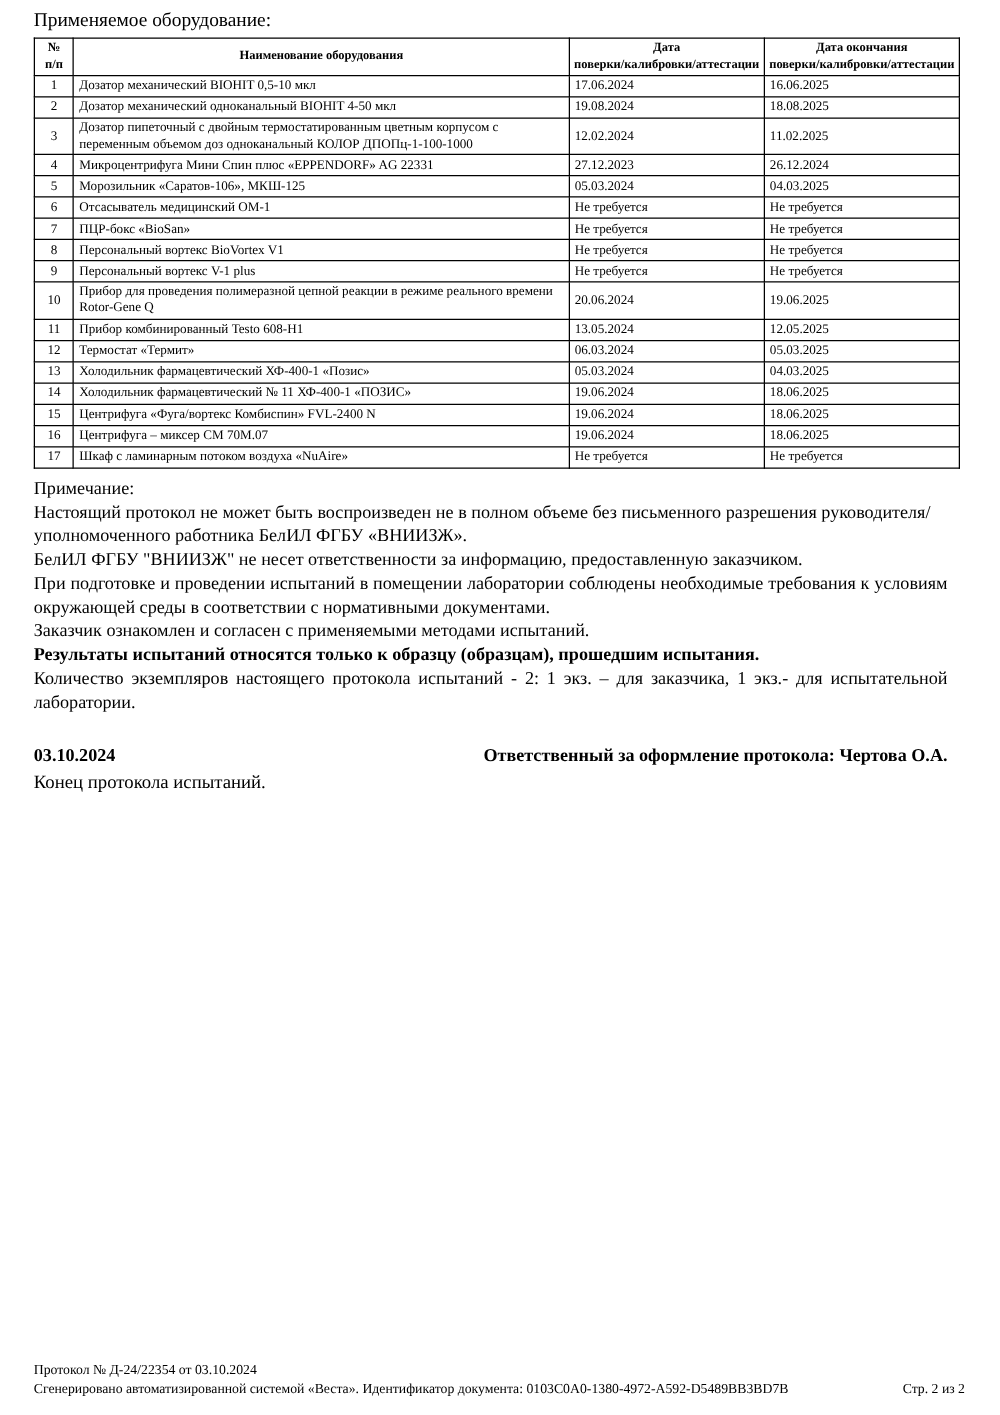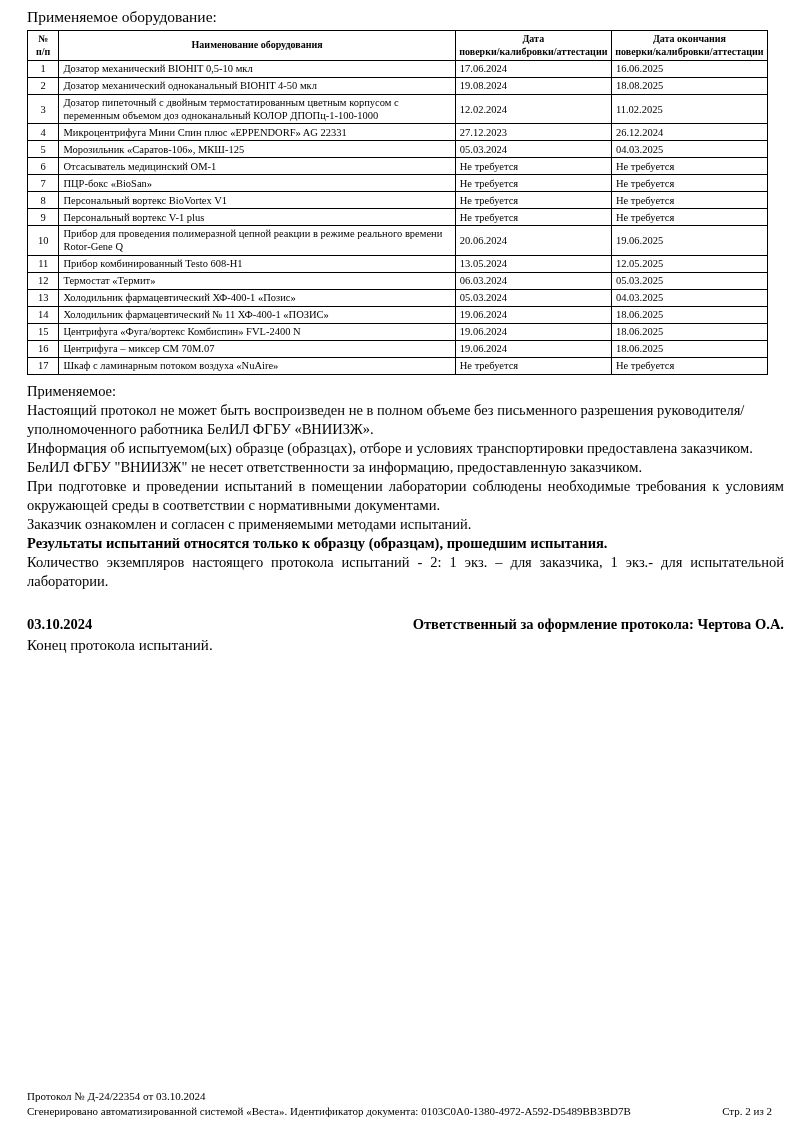--- a/index.html
+++ b/index.html
@@ -2,21 +2,21 @@
 <html><head>
 <meta charset="utf-8">
 <style>
   html, body { margin: 0; padding: 0; }
   body {
     width: 800px; height: 1132px;
     background: #ffffff; color: #000000;
     font-family: "Liberation Serif", serif;
   }
   .page { position: relative; width: 800px; height: 1132px; overflow: hidden; background: #fff; }
-  .content { padding: 8px 16px 0 27px; }
+  .content { padding: 8px 42px 0 27px; }
 
   .doc-title { font-size: 15.5px; margin: 0 0 4px 0; font-weight: normal; }
 
   table.equip {
     border-collapse: collapse;
     width: 741px;
     font-size: 10.5px;
     line-height: 1.25;
     table-layout: fixed;
   }
@@ -191,23 +191,22 @@
   <tr>
     <td class="c-num">17</td>
     <td class="c-name">Шкаф с ламинарным потоком воздуха «NuAire»</td>
     <td class="c-date">Не требуется</td>
     <td class="c-date">Не требуется</td>
   </tr>
 </tbody>
     </table>
 
     <div class="notes">
-      <p>Применяемое:</p>
+      <p>Примечание:</p>
       <p>Настоящий протокол не может быть воспроизведен не в полном объеме без письменного разрешения руководителя/уполномоченного работника БелИЛ ФГБУ «ВНИИЗЖ».</p>
-      <p>Информация об испытуемом(ых) образце (образцах), отборе и условиях транспортировки предоставлена заказчиком.</p>
       <p>БелИЛ ФГБУ "ВНИИЗЖ" не несет ответственности за информацию, предоставленную заказчиком.</p>
       <p class="p-justify">При подготовке и проведении испытаний в помещении лаборатории соблюдены необходимые требования к условиям окружающей среды в соответствии с нормативными документами.</p>
       <p>Заказчик ознакомлен и согласен с применяемыми методами испытаний.</p>
       <p class="p-bold">Результаты испытаний относятся только к образцу (образцам), прошедшим испытания.</p>
       <p class="p-justify">Количество экземпляров настоящего протокола испытаний - 2: 1 экз. – для заказчика, 1 экз.- для испытательной лаборатории.</p>
     </div>
 
     <div class="sig-row">
       <span>03.10.2024</span>
       <span>Ответственный за оформление протокола: Чертова О.А.</span>

